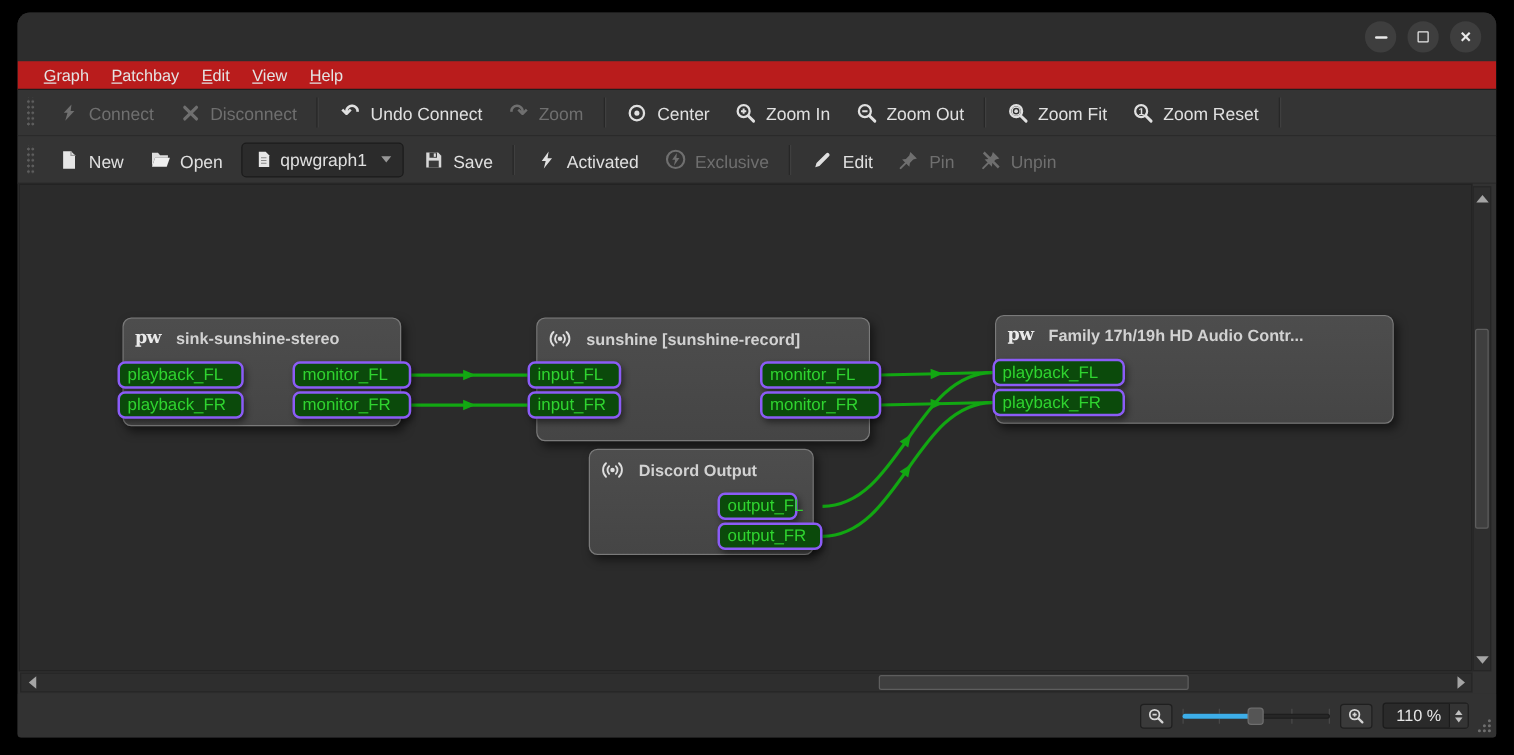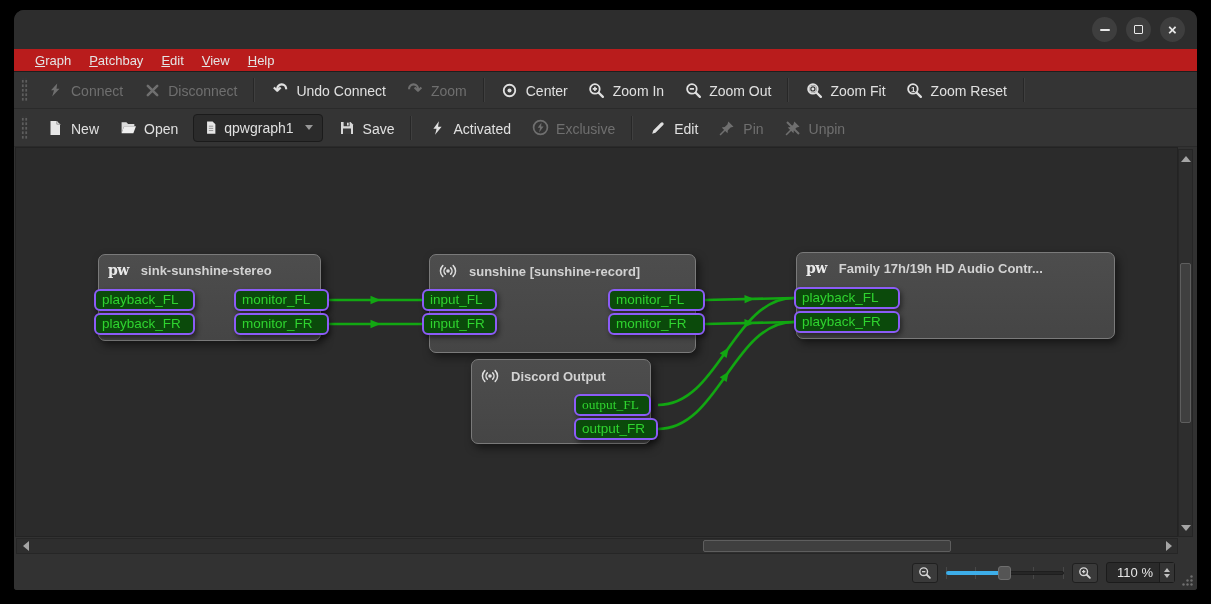--- a/index.html
+++ b/index.html
@@ -335,21 +335,21 @@
         <div class="node-head">
           <span class="node-icon">
             <svg width="18" height="18" viewBox="0 0 18 18">
               <circle cx="9" cy="9" r="1.8" fill="#dedede"></circle>
               <path d="M6.3 5.9 A4.4 4.4 0 0 0 6.3 12.1 M3.8 3.6 A7.4 7.4 0 0 0 3.8 14.4 M11.7 5.9 A4.4 4.4 0 0 1 11.7 12.1 M14.2 3.6 A7.4 7.4 0 0 1 14.2 14.4" fill="none" stroke="#dedede" stroke-width="1.5" stroke-linecap="round"></path>
             </svg>
           </span>
           <span class="node-title">Discord Output</span>
         </div>
       </div>
-      <div class="port out" style="left: 558px; top: 246px; width: 77px; font-family: Liberation Serif, serif;">output_FL</div>
+      <div class="port out" style="left: 558px; top: 246px; width: 64px;">output_FL</div>
       <div class="port out" style="left: 558px; top: 270px; width: 84px;">output_FR</div>
     </div>
 
   <div class="scrollbar" id="h-scroll">
     <div class="sb-btn" style="left:1px;top:0;width:15px;height:14px">
         <div class="tri tri-left"></div>
       </div>
     <div class="sb-thumb" style="left:686px;top:1px;width:248px;height:12px"></div>
     <div class="sb-btn" style="right:1px;top:0;width:15px;height:14px">
         <div class="tri tri-right"></div>

